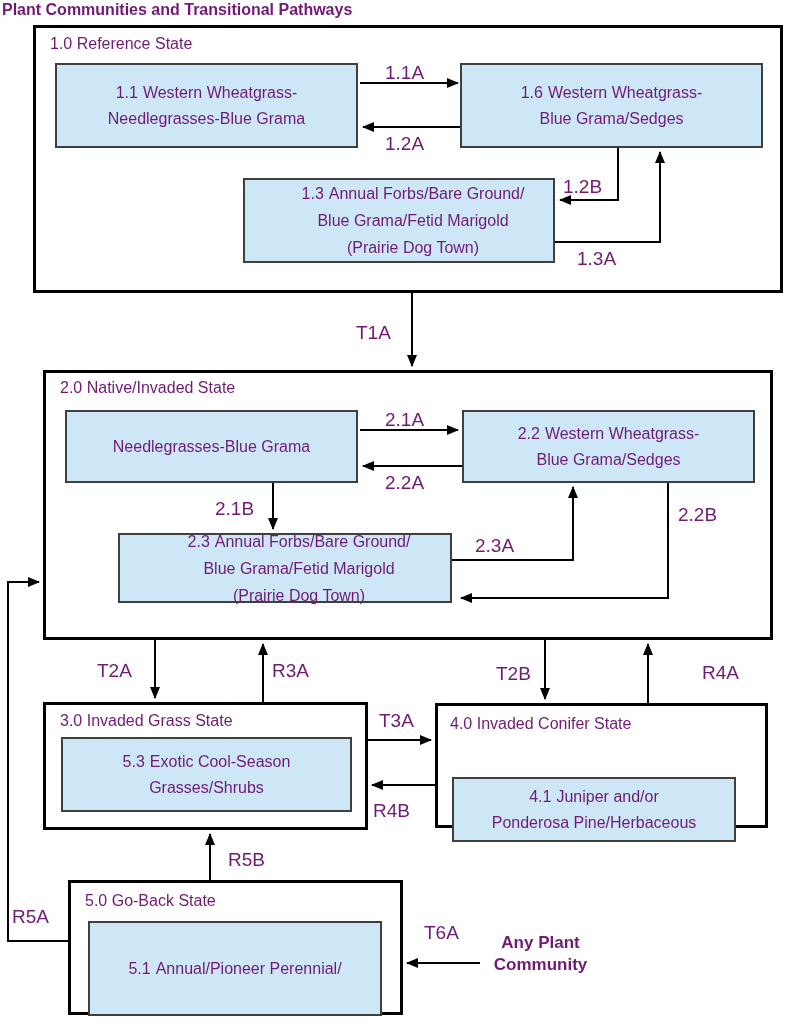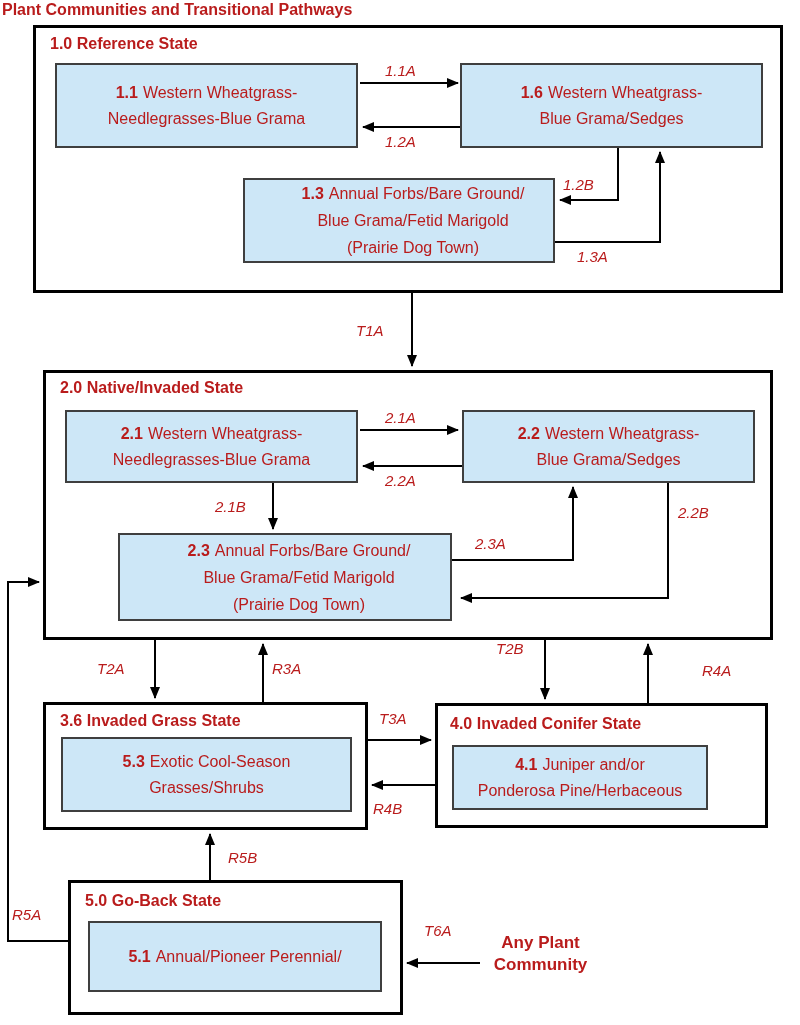--- a/index.html
+++ b/index.html
@@ -1,45 +1,45 @@
 <!DOCTYPE html>
 <html><head>
 <meta charset="utf-8">
 <style>
   html,body{margin:0;padding:0;background:#fff;}
   .canvas{position:relative;width:800px;height:1025px;background:#ffffff;
-          font-family:"Liberation Sans",sans-serif;color:#b91c1c;overflow:hidden;}
+          font-family:"Liberation Sans",sans-serif;color:#701a75;overflow:hidden;}
   .title{position:absolute;left:2px;top:1px;font-size:16px;font-weight:bold;white-space:nowrap;}
   .state{position:absolute;border:3px solid #000;box-sizing:border-box;}
-  .state-label{position:absolute;font-size:16px;font-weight:bold;white-space:nowrap;}
+  .state-label{position:absolute;font-size:16px;font-weight:normal;white-space:nowrap;}
   .community{position:absolute;background:#cde7f7;border:2px solid #3f3f3f;box-sizing:border-box;
              display:flex;flex-direction:column;justify-content:center;text-align:center;
              font-size:16px;}
   .cline{line-height:26px;white-space:nowrap;}
   .tight .cline{line-height:27px;padding-left:28px;}
-  .num{font-weight:bold;margin-right:5px;}
-  .plabel{position:absolute;font-size:15px;white-space:nowrap;font-style:italic;}
+  .num{font-weight:normal;margin-right:5px;}
+  .plabel{position:absolute;font-size:19px;white-space:nowrap;}
   .external-label{position:absolute;font-size:17px;font-weight:bold;text-align:center;line-height:22px;}
   .arrows{position:absolute;left:0;top:0;pointer-events:none;}
 </style>
 </head>
 <body>
 
 <div class="canvas">
 
   <div class="title">Plant Communities and Transitional Pathways</div>
 
   <div class="state" style="left:33px;top:25px;width:750px;height:268px">
     <div class="state-label" style="left:14px;top:7px">1.0 Reference State</div>
   </div>
   <div class="state" style="left:43px;top:370px;width:730px;height:270px">
     <div class="state-label" style="left:14px;top:6px">2.0 Native/Invaded State</div>
   </div>
   <div class="state" style="left:43px;top:702px;width:325px;height:128px">
-    <div class="state-label" style="left:14px;top:7px">3.6 Invaded Grass State</div>
+    <div class="state-label" style="left:14px;top:7px">3.0 Invaded Grass State</div>
   </div>
   <div class="state" style="left:435px;top:703px;width:333px;height:125px">
     <div class="state-label" style="left:12px;top:9px">4.0 Invaded Conifer State</div>
   </div>
   <div class="state" style="left:68px;top:880px;width:335px;height:135px">
     <div class="state-label" style="left:14px;top:9px">5.0 Go-Back State</div>
   </div>
 
   <div class="community" style="left:55px;top:63px;width:303px;height:85px">
     <div class="cline"><span class="num">1.1</span><span>Western Wheatgrass-</span></div>
@@ -51,62 +51,61 @@
     <div class="cline">Blue Grama/Sedges</div>
   </div>
 
   <div class="community tight" style="left:243px;top:178px;width:312px;height:85px">
     <div class="cline"><span class="num">1.3</span><span>Annual Forbs/Bare Ground/</span></div>
     <div class="cline">Blue Grama/Fetid Marigold</div>
     <div class="cline">(Prairie Dog Town)</div>
   </div>
 
   <div class="community" style="left:65px;top:410px;width:293px;height:73px">
-    <div class="cline"><span class="num">2.1</span><span>Western Wheatgrass-</span></div>
     <div class="cline">Needlegrasses-Blue Grama</div>
   </div>
 
   <div class="community" style="left:462px;top:410px;width:293px;height:73px">
     <div class="cline"><span class="num">2.2</span><span>Western Wheatgrass-</span></div>
     <div class="cline">Blue Grama/Sedges</div>
   </div>
 
-  <div class="community tight" style="left:118px;top:533px;width:334px;height:88px">
+  <div class="community tight" style="left:118px;top:533px;width:334px;height:70px">
     <div class="cline"><span class="num">2.3</span><span>Annual Forbs/Bare Ground/</span></div>
     <div class="cline">Blue Grama/Fetid Marigold</div>
     <div class="cline">(Prairie Dog Town)</div>
   </div>
 
   <div class="community" style="left:61px;top:737px;width:291px;height:75px">
     <div class="cline"><span class="num">5.3</span><span>Exotic Cool-Season</span></div>
     <div class="cline">Grasses/Shrubs</div>
   </div>
 
-  <div class="community" style="left:452px;top:745px;width:256px;height:65px">
+  <div class="community" style="left:452px;top:777px;width:284px;height:65px">
     <div class="cline"><span class="num">4.1</span><span>Juniper and/or</span></div>
     <div class="cline">Ponderosa Pine/Herbaceous</div>
   </div>
 
-  <div class="community" style="left:88px;top:921px;width:294px;height:71px">
+  <div class="community" style="left:88px;top:921px;width:294px;height:95px">
     <div class="cline"><span class="num">5.1</span><span>Annual/Pioneer Perennial/</span></div>
   </div>
 
   <div class="plabel" style="left:385px;top:62px">1.1A</div>
   <div class="plabel" style="left:385px;top:133px">1.2A</div>
   <div class="plabel" style="left:563px;top:176px">1.2B</div>
   <div class="plabel" style="left:577px;top:248px">1.3A</div>
   <div class="plabel" style="left:356px;top:322px">T1A</div>
   <div class="plabel" style="left:385px;top:409px">2.1A</div>
   <div class="plabel" style="left:385px;top:472px">2.2A</div>
   <div class="plabel" style="left:215px;top:498px">2.1B</div>
   <div class="plabel" style="left:475px;top:535px">2.3A</div>
   <div class="plabel" style="left:678px;top:504px">2.2B</div>
   <div class="plabel" style="left:97px;top:660px">T2A</div>
   <div class="plabel" style="left:272px;top:660px">R3A</div>
-  <div class="plabel" style="left:496px;top:640px">T2B</div>
+  <div class="plabel" style="left:496px;top:663px">T2B</div>
   <div class="plabel" style="left:702px;top:662px">R4A</div>
   <div class="plabel" style="left:379px;top:710px">T3A</div>
   <div class="plabel" style="left:373px;top:800px">R4B</div>
   <div class="plabel" style="left:228px;top:849px">R5B</div>
   <div class="plabel" style="left:12px;top:906px">R5A</div>
   <div class="plabel" style="left:424px;top:922px">T6A</div>
 
   <div class="external-label" style="left:468px;top:932px;width:145px">
     <div>Any Plant</div>
     <div>Community</div>

